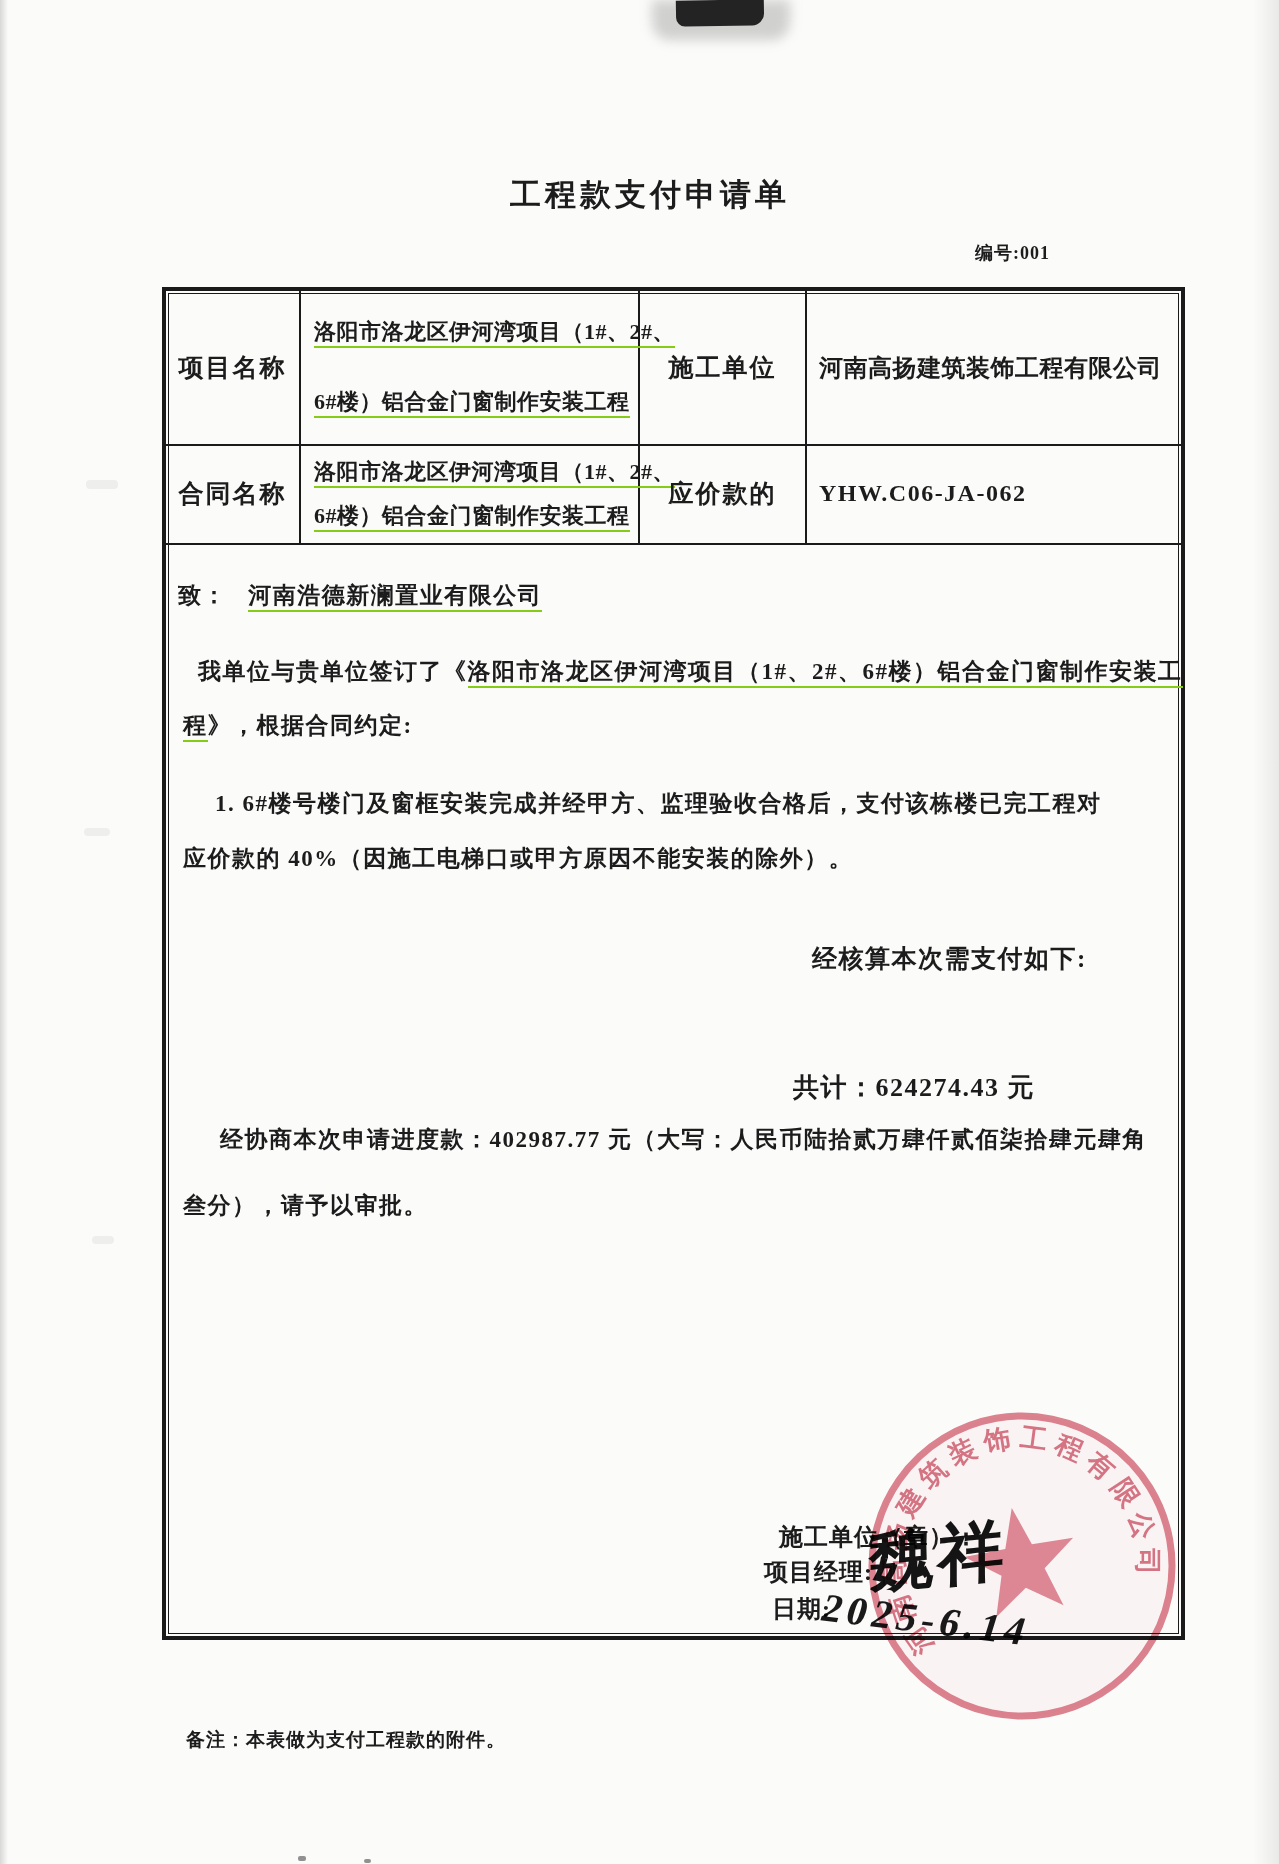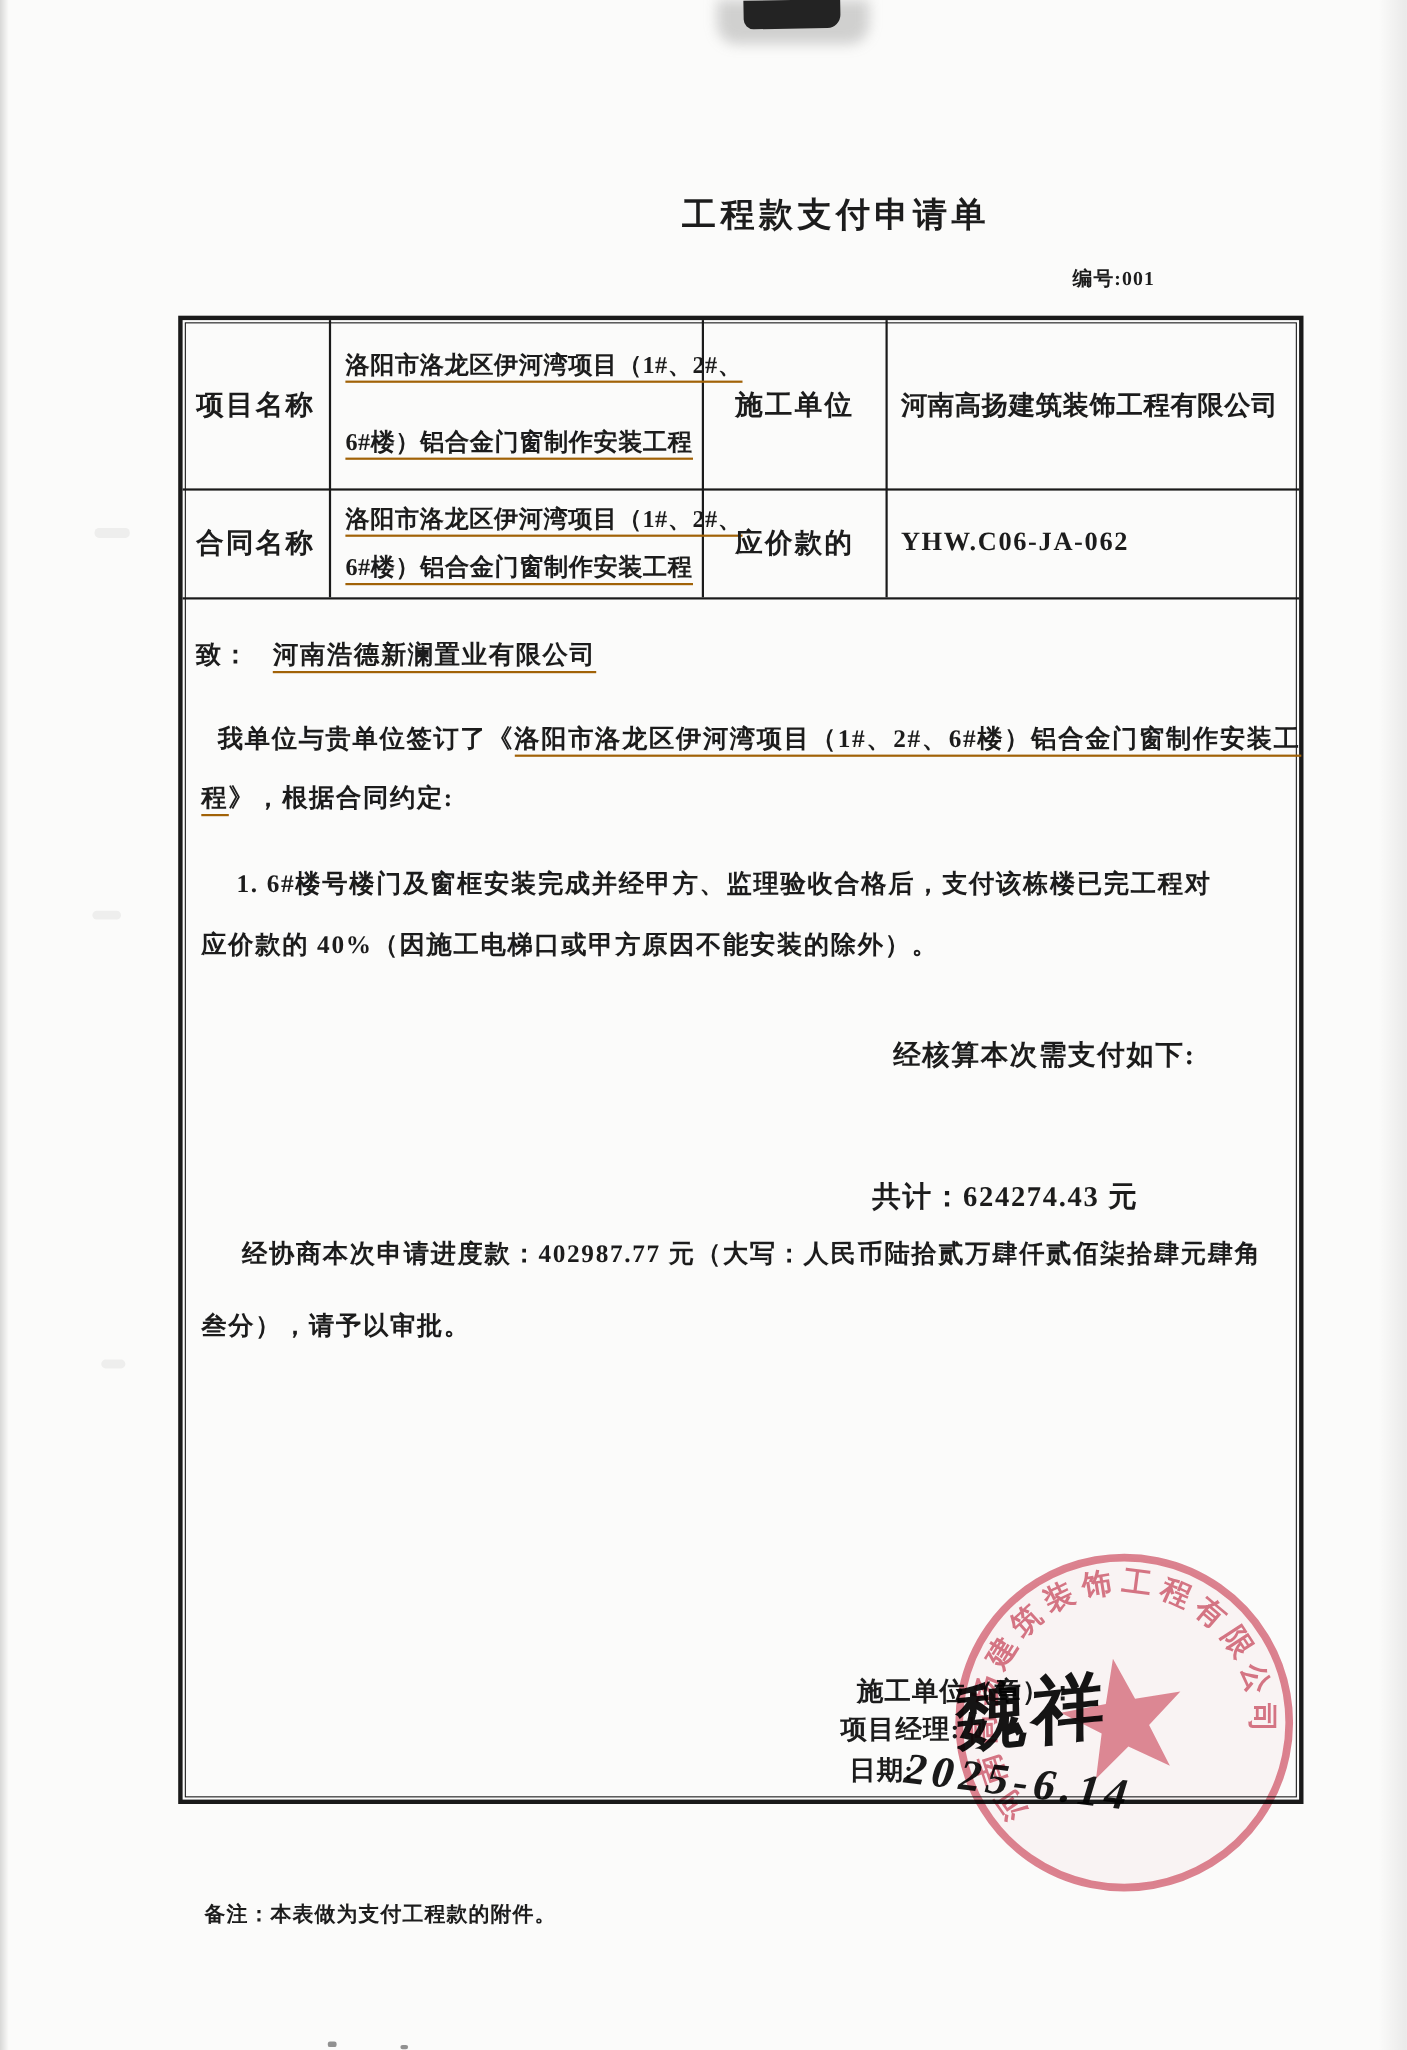--- a/index.html
+++ b/index.html
@@ -14,33 +14,33 @@
     background:linear-gradient(to right,rgba(0,0,0,.14),rgba(0,0,0,0));}
   .edge-right{position:absolute;right:0;top:0;width:26px;height:1864px;
     background:linear-gradient(to left,rgba(0,0,0,.07),rgba(0,0,0,0));}
   .smudge-soft{position:absolute;left:652px;top:0;width:138px;height:40px;
     background:rgba(110,110,110,.30);filter:blur(6px);border-radius:0 0 18px 18px;}
   .smudge-dark{position:absolute;left:676px;top:0;width:88px;height:26px;
     background:#232323;border-radius:0 0 12px 9px;transform:rotate(-1deg);}
   .margin-smear{position:absolute;background:rgba(40,40,40,.06);border-radius:4px;}
   .dot-mark{position:absolute;background:#3a3a3a;opacity:.55;border-radius:2px;}
 
-  .title{position:absolute;left:400px;top:174px;width:500px;text-align:right;
+  .title{position:absolute;left:400px;top:174px;width:500px;text-align:center;
     font-size:31px;font-weight:700;letter-spacing:4px;}
   .doc-no{position:absolute;left:975px;top:241px;font-size:18px;font-weight:700;letter-spacing:1px;}
 
   .form-box{position:absolute;left:162px;top:287px;width:1015px;height:1345px;
     border:4px solid #1a1a1a;}
   .form-box-inner{position:absolute;inset:2px;border:1px solid #1a1a1a;pointer-events:none;}
   .hline,.vline{position:absolute;background:#1a1a1a;}
 
   .cell-label{position:absolute;display:flex;align-items:center;justify-content:center;
     font-size:25px;font-weight:600;letter-spacing:2px;}
   .cell-val-line{position:absolute;font-size:22px;font-weight:600;letter-spacing:.5px;white-space:nowrap;}
-  .u{border-bottom:2px solid #a16207;padding-bottom:2px;}
+  .u{border-bottom:2px solid #84cc16;padding-bottom:2px;}
   .cell-val-right{position:absolute;display:flex;align-items:center;
     font-size:24px;font-weight:600;letter-spacing:.5px;padding-left:12px;white-space:nowrap;}
 
   .body-line{position:absolute;font-size:23px;font-weight:600;letter-spacing:1.5px;white-space:nowrap;z-index:2;}
   .bold-line{font-weight:700;}
 
   .sig-label{position:absolute;font-size:24px;font-weight:700;letter-spacing:1px;white-space:nowrap;z-index:2;}
   .handwriting{position:absolute;font-size:66px;font-weight:700;color:#151515;
     transform:rotate(-6deg) skewX(-6deg);letter-spacing:4px;z-index:6;mix-blend-mode:multiply;white-space:nowrap;}
   .hand-date{position:absolute;font-size:40px;font-weight:700;color:#1a1a1a;

